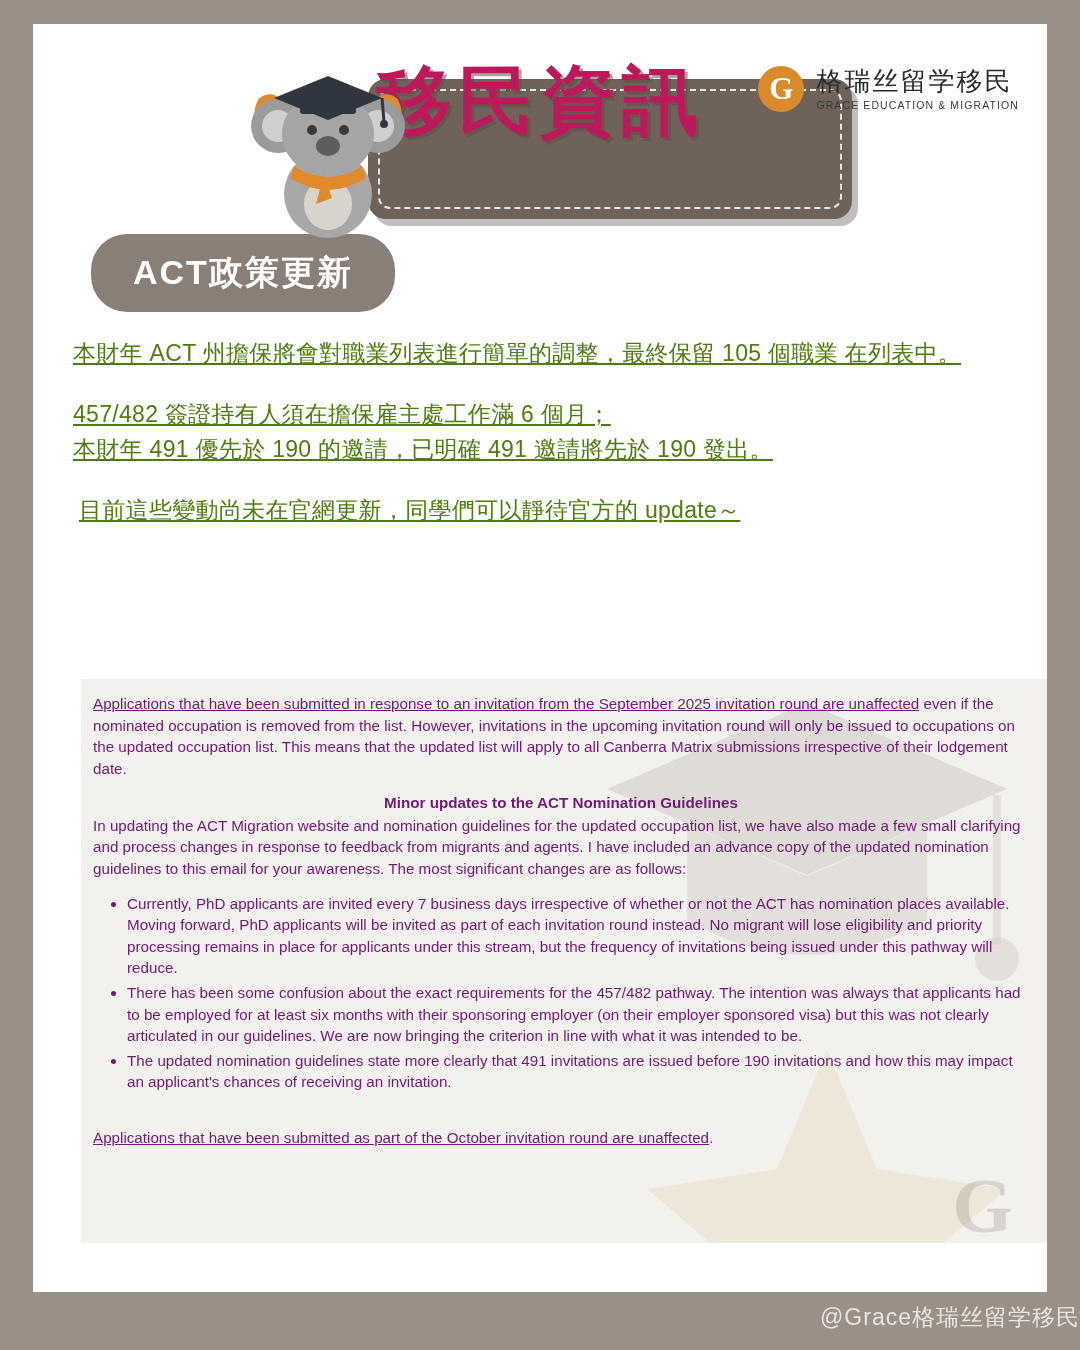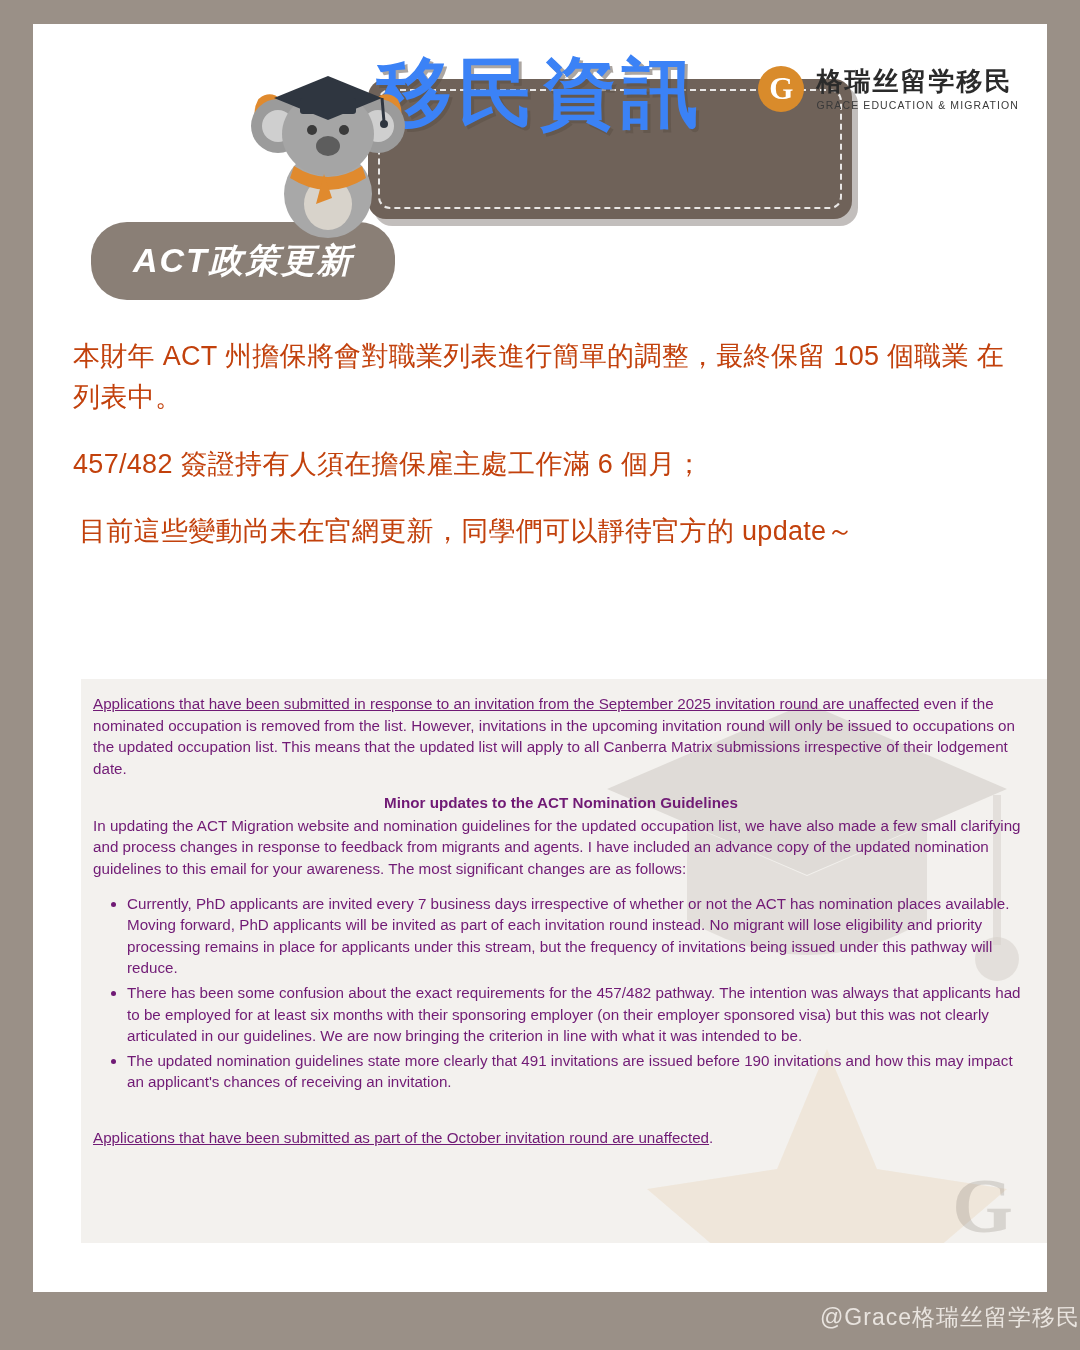--- a/index.html
+++ b/index.html
@@ -47,29 +47,29 @@
   }
   .banner:after {
     content: "";
     position: absolute;
     left: 10px; top: 10px; right: 10px; bottom: 10px;
     border: 2px dashed rgba(255,255,255,0.85);
     border-radius: 12px;
   }
   .banner-title {
     position: absolute;
-    left: 0; top: 0;
+    left: 0; top: 8px;
     width: 100%;
     height: 140px;
     display: flex;
     align-items: center;
     justify-content: center;
     font-size: 76px;
     font-weight: bold;
-    color: #3b82f6;
+    color: #be185d;
     letter-spacing: 6px;
     text-shadow: 3px 3px 0 rgba(90,78,68,0.5);
     z-index: 3;
   }
   .koala {
     position: absolute;
     left: 205px;
     top: 30px;
     width: 180px;
     height: 190px;
@@ -93,57 +93,57 @@
     color: #fff;
     font-size: 31px;
     font-weight: bold;
     display: flex;
     align-items: center;
     justify-content: center;
     font-family: "Liberation Serif", serif;
   }
   .brand-text-cn {
     font-size: 26px;
-    font-weight: bold;
+    font-weight: normal;
     color: #2b2b2b;
     letter-spacing: 2px;
     line-height: 1.1;
   }
   .brand-text-en {
     font-size: 10.5px;
     color: #3a3a3a;
     letter-spacing: 1.1px;
     margin-top: 3px;
   }
 
   
   .pill {
     position: absolute;
     left: 58px;
-    top: 198px;
+    top: 210px;
     background: #8a7f76;
     color: #ffffff;
     font-size: 34px;
     font-weight: bold;
     letter-spacing: 2px;
     padding: 16px 42px;
     border-radius: 36px;
-    font-style: italic;
   }
 
   
   .cn-body {
     position: absolute;
     left: 40px;
     top: 312px;
     width: 940px;
-    color: #c2410c;
-    font-size: 27px;
+    color: #4d7c0f;
+    font-size: 23px;
     line-height: 1.52;
     letter-spacing: 0.3px;
+    text-decoration: underline;
   }
   .cn-body p { margin: 0 0 0 0; }
   .cn-gap { height: 26px; }
   .cn-indent { padding-left: 6px; }
 
   
   .shot {
     position: absolute;
     left: 40px;
     top: 655px;
@@ -260,20 +260,21 @@
         </div>
       </div>
     </div>
 
     <div class="pill">ACT政策更新</div>
 
     <div class="cn-body">
       <p>本財年 ACT 州擔保將會對職業列表進行簡單的調整，最終保留 105 個職業 在列表中。</p>
       <div class="cn-gap"></div>
       <p>457/482 簽證持有人須在擔保雇主處工作滿 6 個月；</p>
+      <p>本財年 491 優先於 190 的邀請，已明確 491 邀請將先於 190 發出。</p>
       <div class="cn-gap"></div>
       <p class="cn-indent">目前這些變動尚未在官網更新，同學們可以靜待官方的 update～</p>
     </div>
 
     <div class="shot">
 
       <svg class="shot-bg-ghost" viewBox="0 0 560 660">
         <path d="M80 170 l200 -86 l200 86 l-200 86 z" fill="#8d8176" opacity="0.55"></path>
         <path d="M160 205 v96 q120 70 240 0 v-96 l-120 52 z" fill="#9b8f84" opacity="0.5"></path>
         <path d="M470 176 v150" stroke="#9b8f84" stroke-width="8" opacity="0.5" fill="none"></path>

